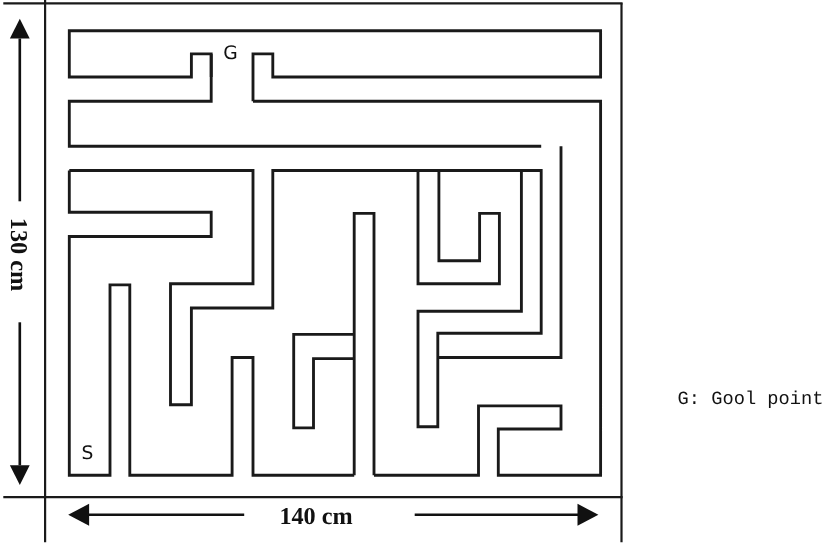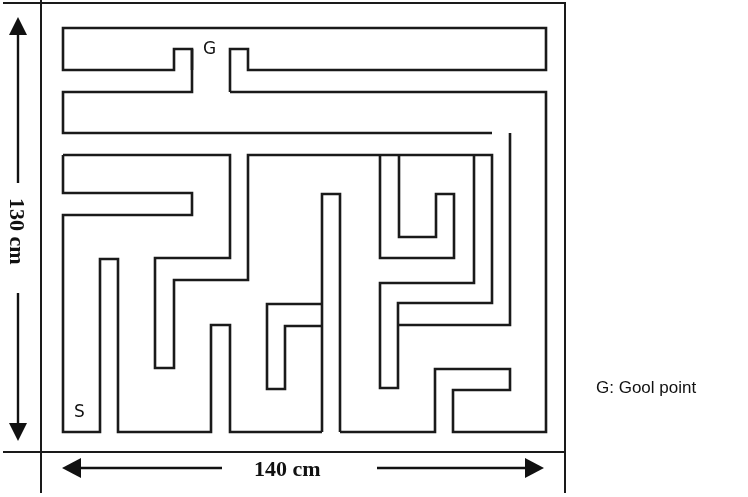--- a/index.html
+++ b/index.html
@@ -4,21 +4,21 @@
   <style>
     html, body { margin: 0; padding: 0; background: #ffffff; }
     body { width: 748px; height: 497px; position: relative; overflow: hidden; }
     #stage { position: absolute; left: 0; top: 0; width: 748px; height: 497px; }
     .wall { fill: none; stroke: #1a1a1a; stroke-width: 2.6; stroke-linejoin: miter; }
     .frame { fill: none; stroke: #1a1a1a; stroke-width: 2; }
     .dim-line { stroke: #111; stroke-width: 2.4; }
     .arrowhead { fill: #111; }
     .marker-label { font-family: "DejaVu Sans", sans-serif; font-size: 17px; fill: #111; }
     .dim-label { font-family: "Liberation Serif", serif; font-weight: bold; font-size: 22px; fill: #111; }
-    .legend { position: absolute; left: 596px; top: 350px; font-family: Liberation Sans, sans-serif; font-size: 17px; color: #111; line-height: 28px; margin-top: 24px; }
+    .legend { position: absolute; left: 616px; top: 350px; font-family: Liberation Mono, monospace; font-size: 17px; color: #111; line-height: 28px; }
     .legend div { white-space: nowrap; }
   </style>
 </head>
 <body>
 
 <svg id="stage" viewBox="0 0 748 497" xmlns="http://www.w3.org/2000/svg">
 
   <g>
     <line class="frame" x1="41" y1="0" x2="41" y2="493"></line>
     <line class="frame" x1="3" y1="3" x2="566" y2="3"></line>

